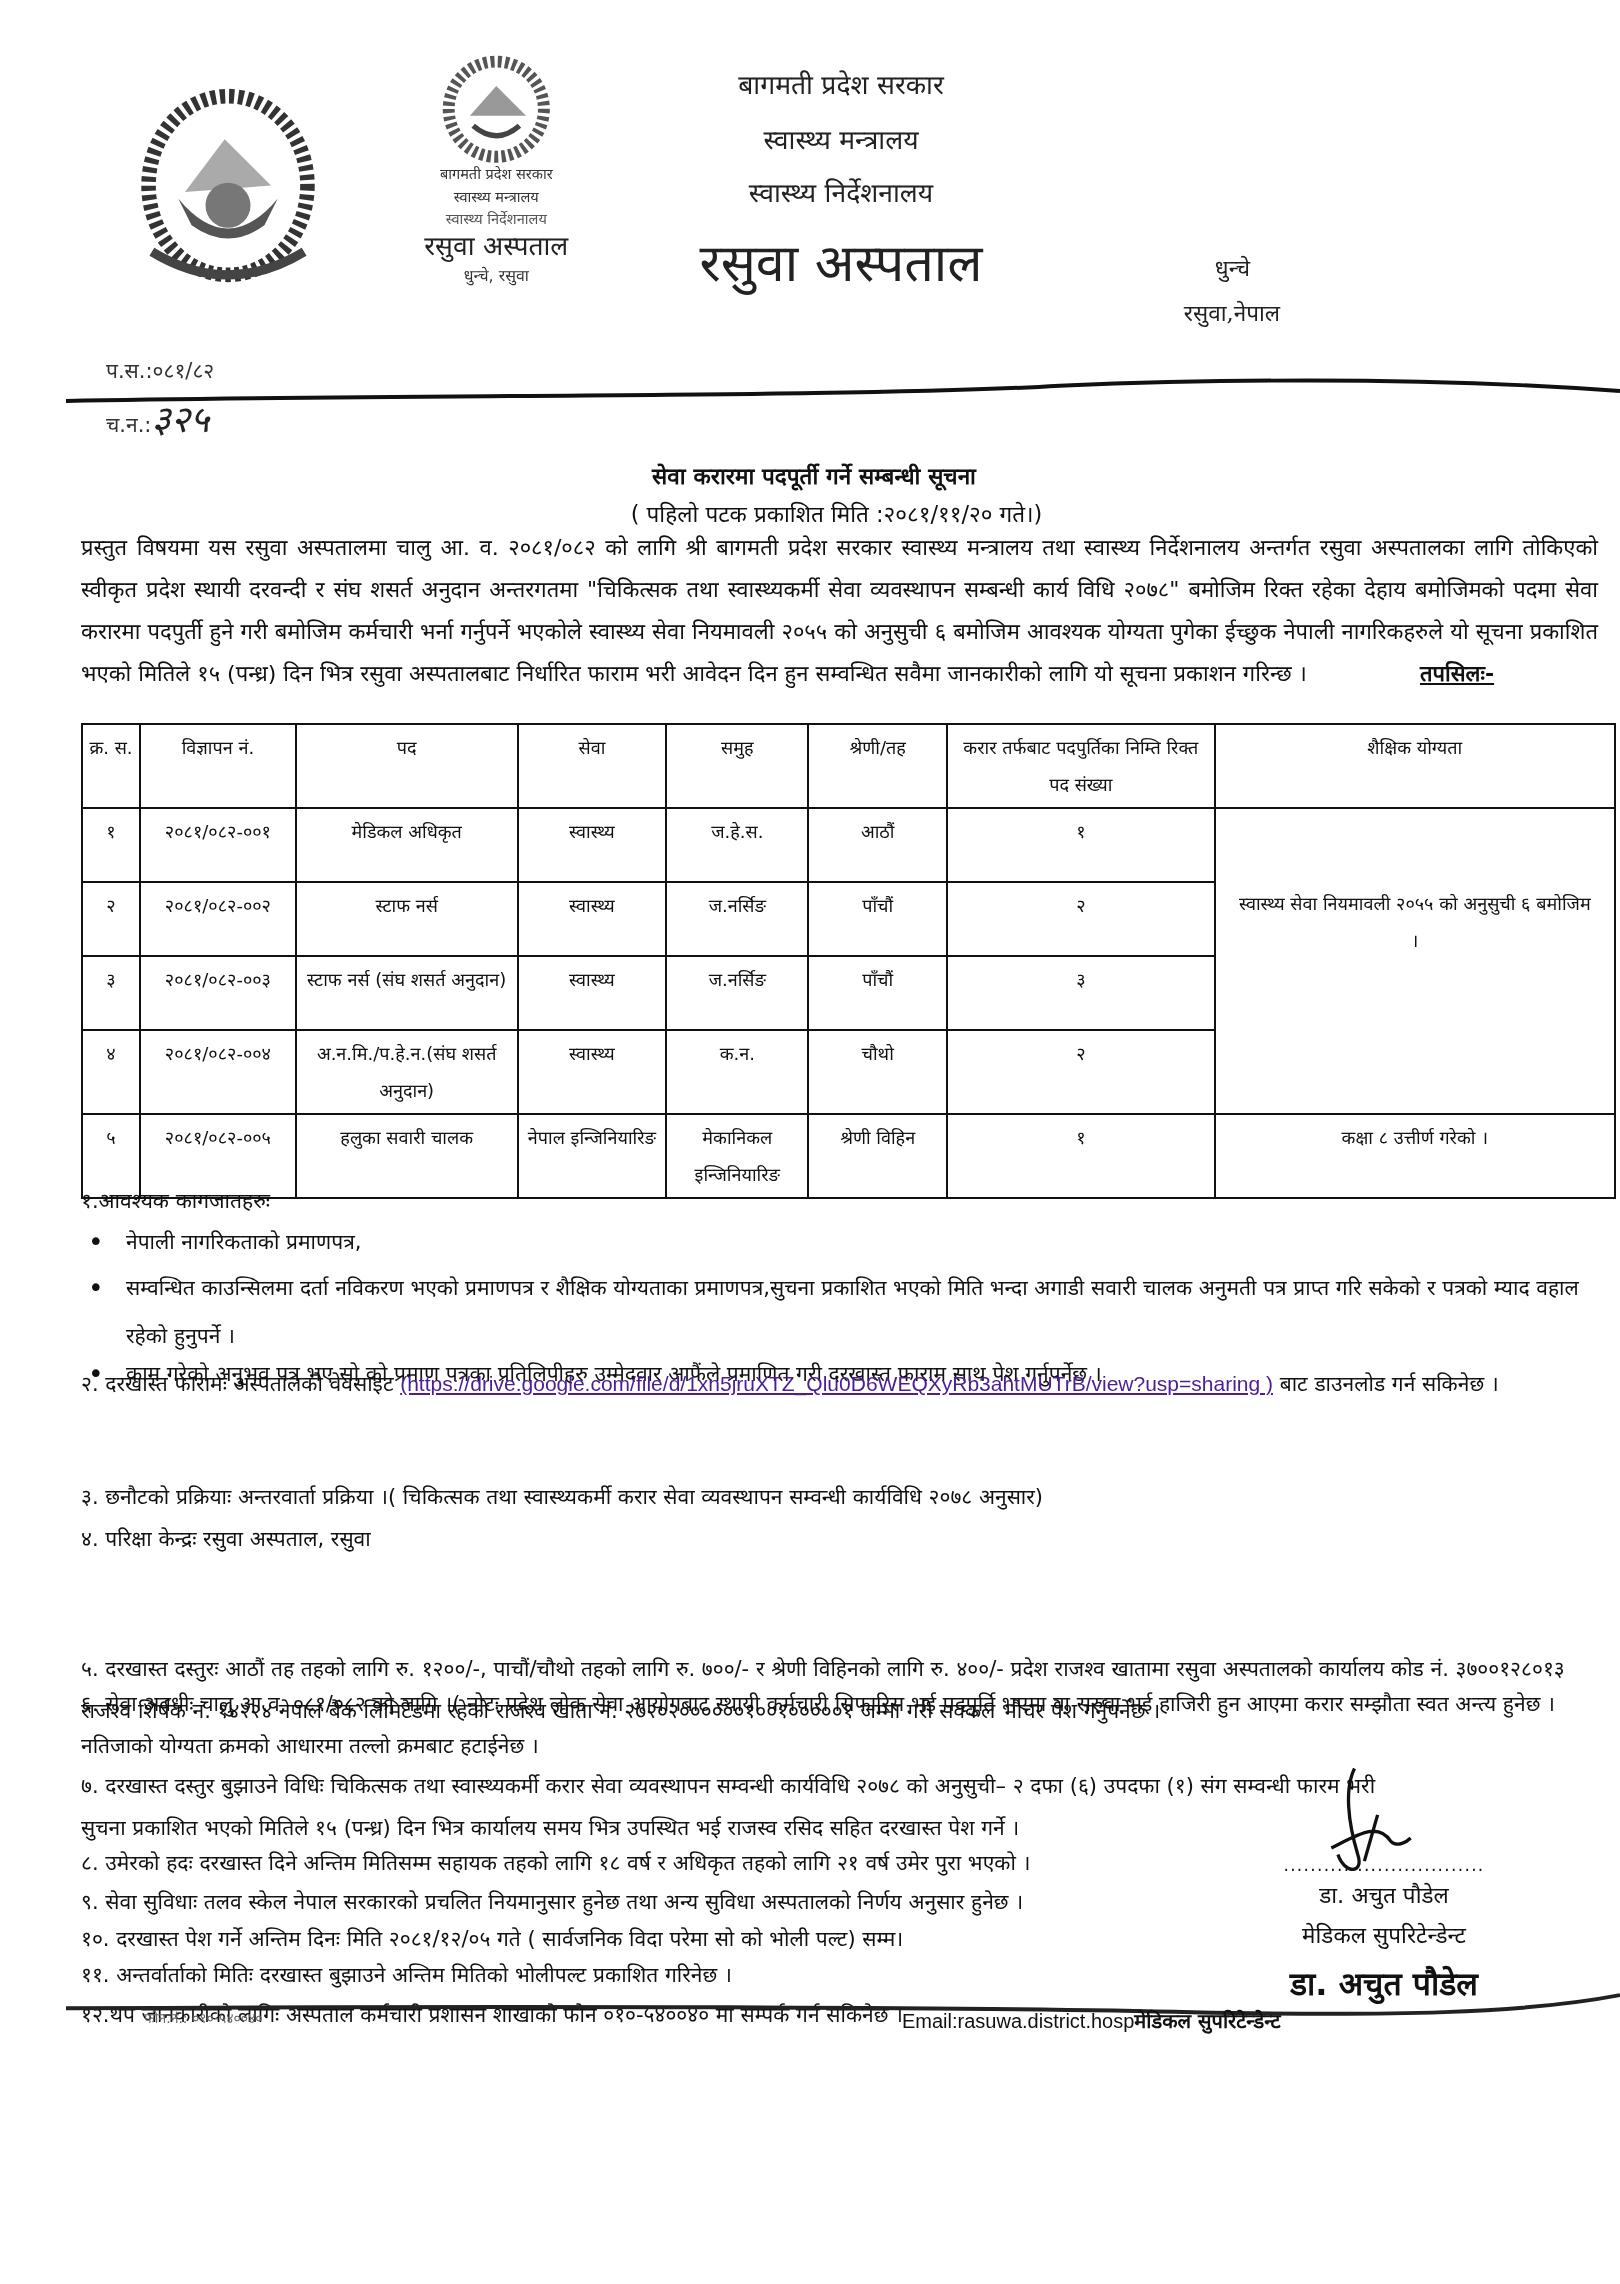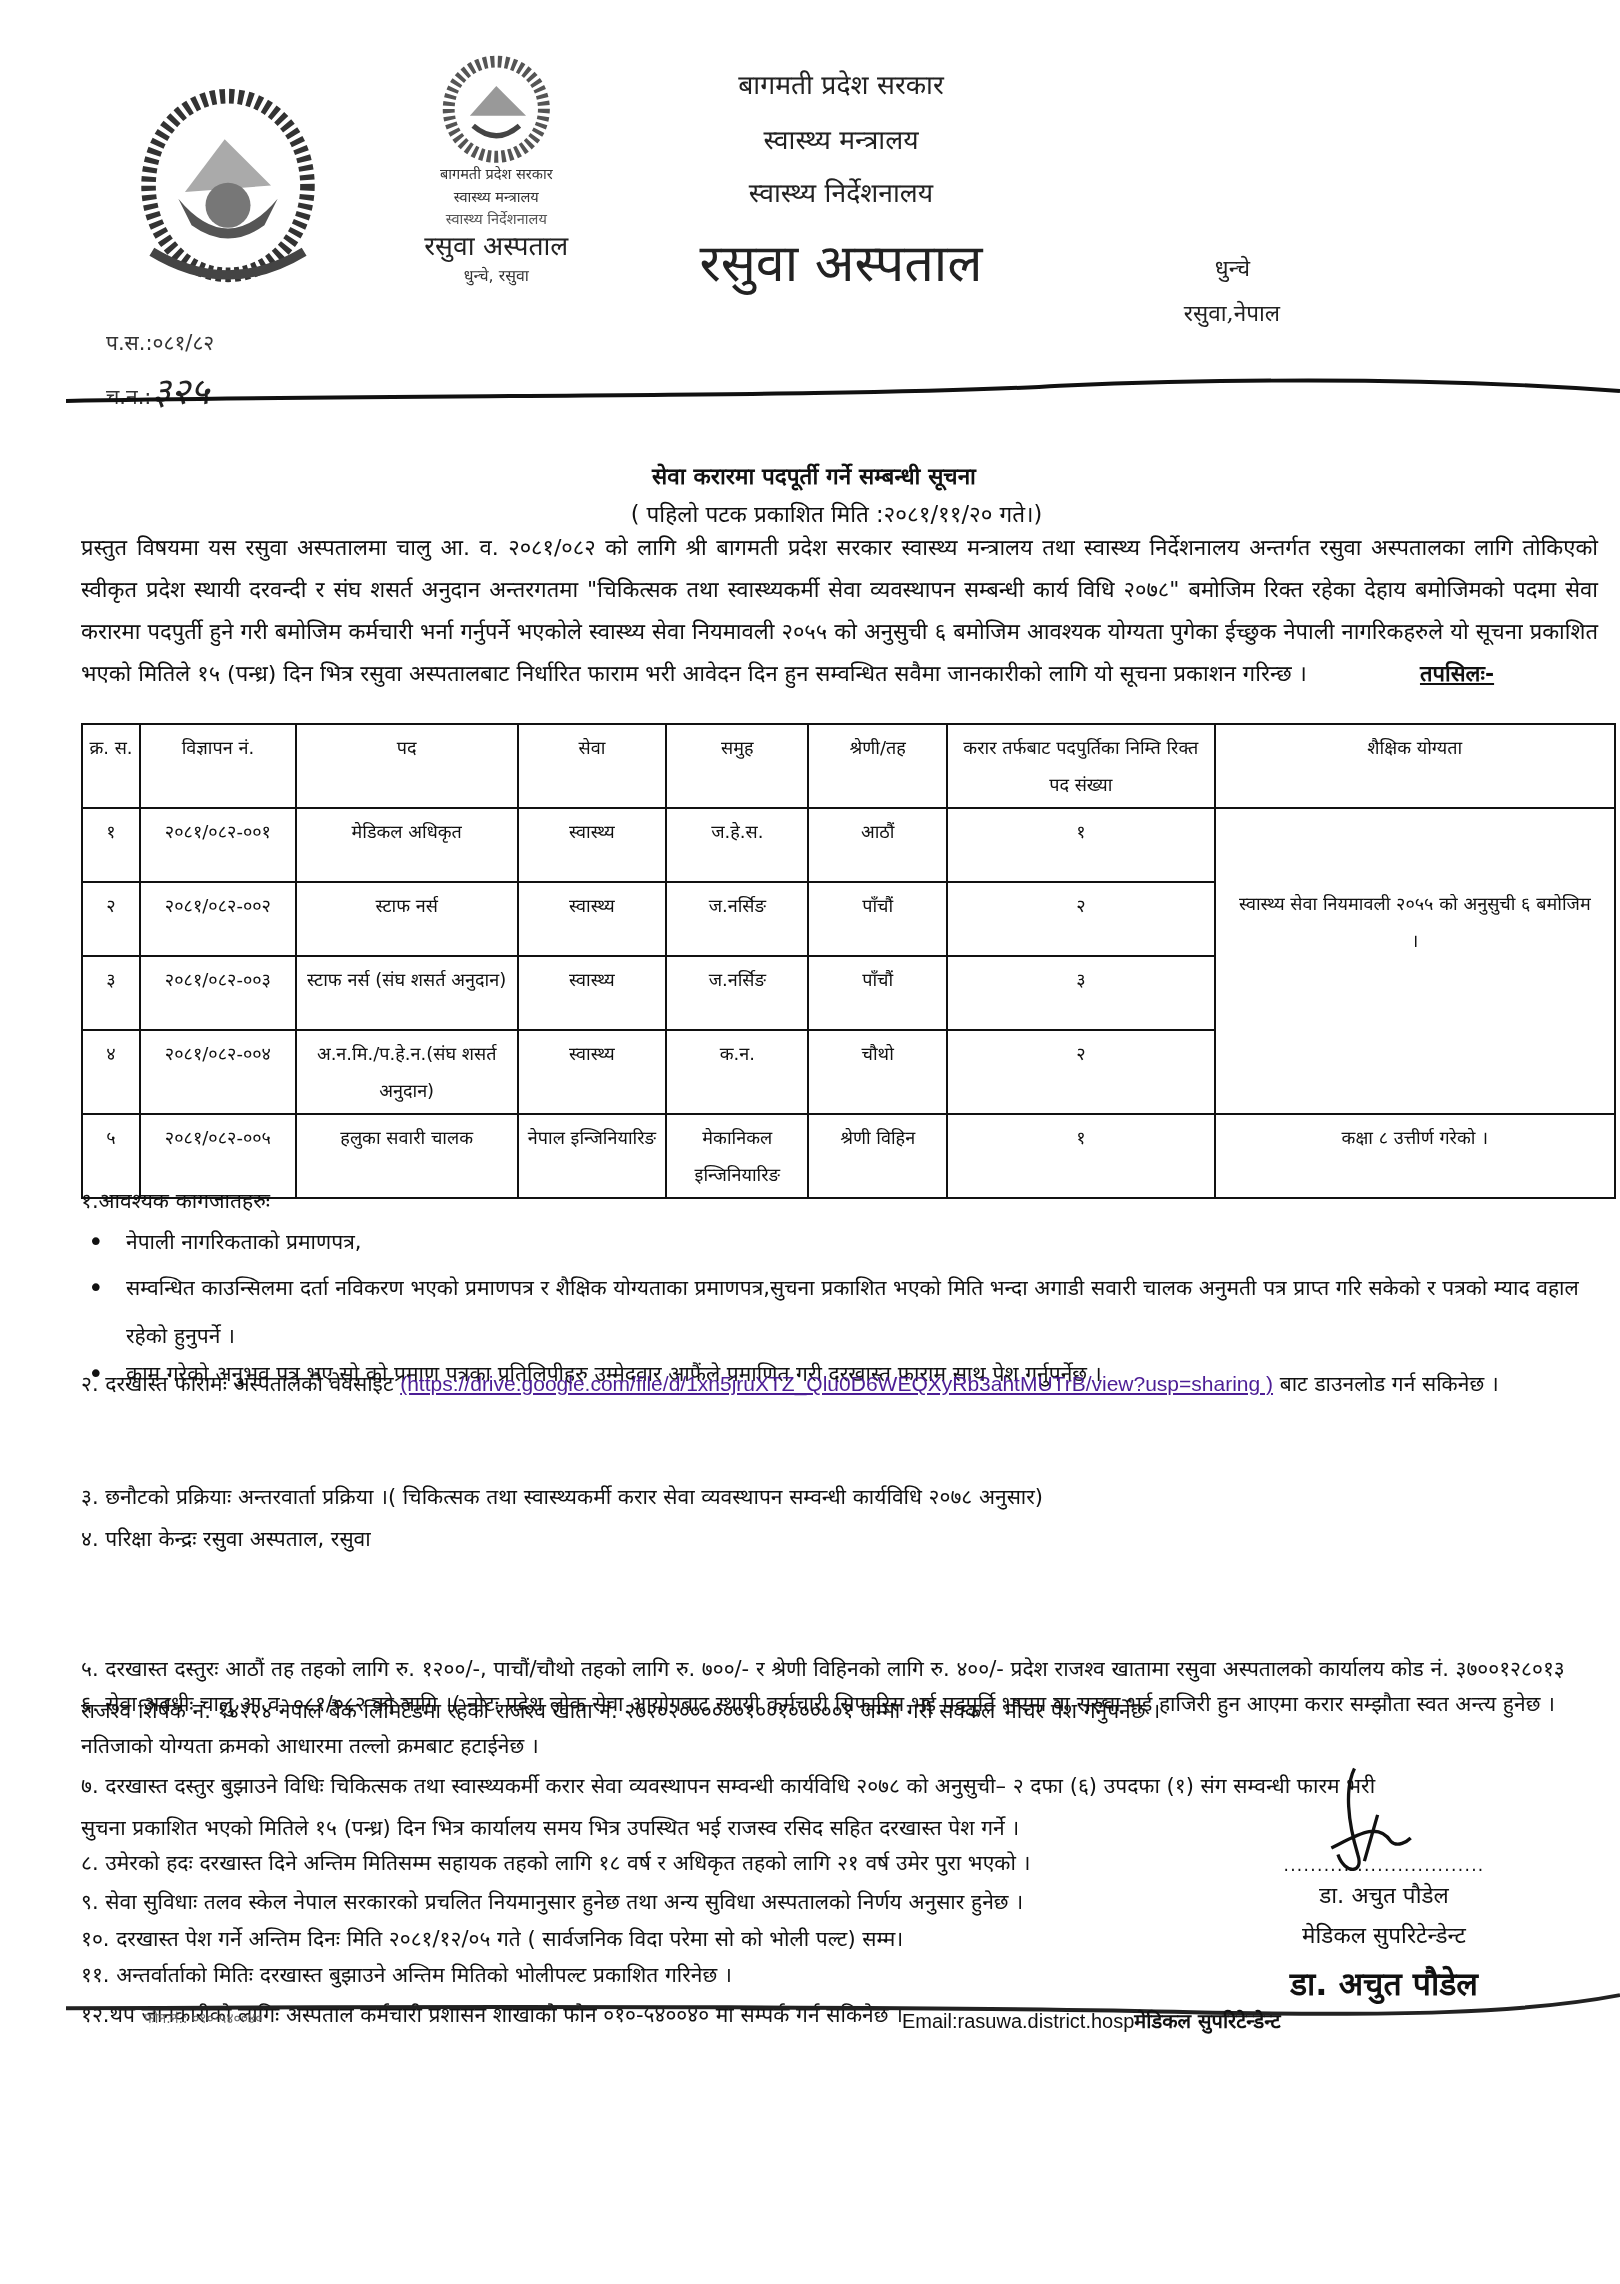--- a/index.html
+++ b/index.html
@@ -3,21 +3,21 @@
 <meta charset="utf-8">
 <style>
   html, body { margin: 0; padding: 0; background: #ffffff; }
   body {
     width: 1620px; height: 2284px; position: relative; overflow: hidden;
     font-family: "DejaVu Sans", sans-serif; color: #111;
   }
   .abs { position: absolute; }
   .logo { position: absolute; }
   .hdr-line { position: absolute; font-family: "DejaVu Serif", serif; color: #222; text-align: center; }
-  .ref { font-size: 21px; color: #333; }
+  .ref { font-size: 21px; color: #333; margin-top: 28px; }
   .handwritten { font-family: "DejaVu Serif", serif; font-style: italic; font-size: 37px; color: #222; }
   .title { font-size: 22.5px; font-weight: bold; text-align: center; width: 100%; }
   .para { font-size: 22px; line-height: 42px; text-align: justify; }
   table.vac {
     position: absolute; left: 81px; top: 723px; width: 1535px;
     border-collapse: collapse; font-size: 18px;
   }
   table.vac th, table.vac td {
     border: 2px solid #111; vertical-align: top; text-align: center;
     padding: 4px 5.3px; line-height: 37px; font-weight: normal;

